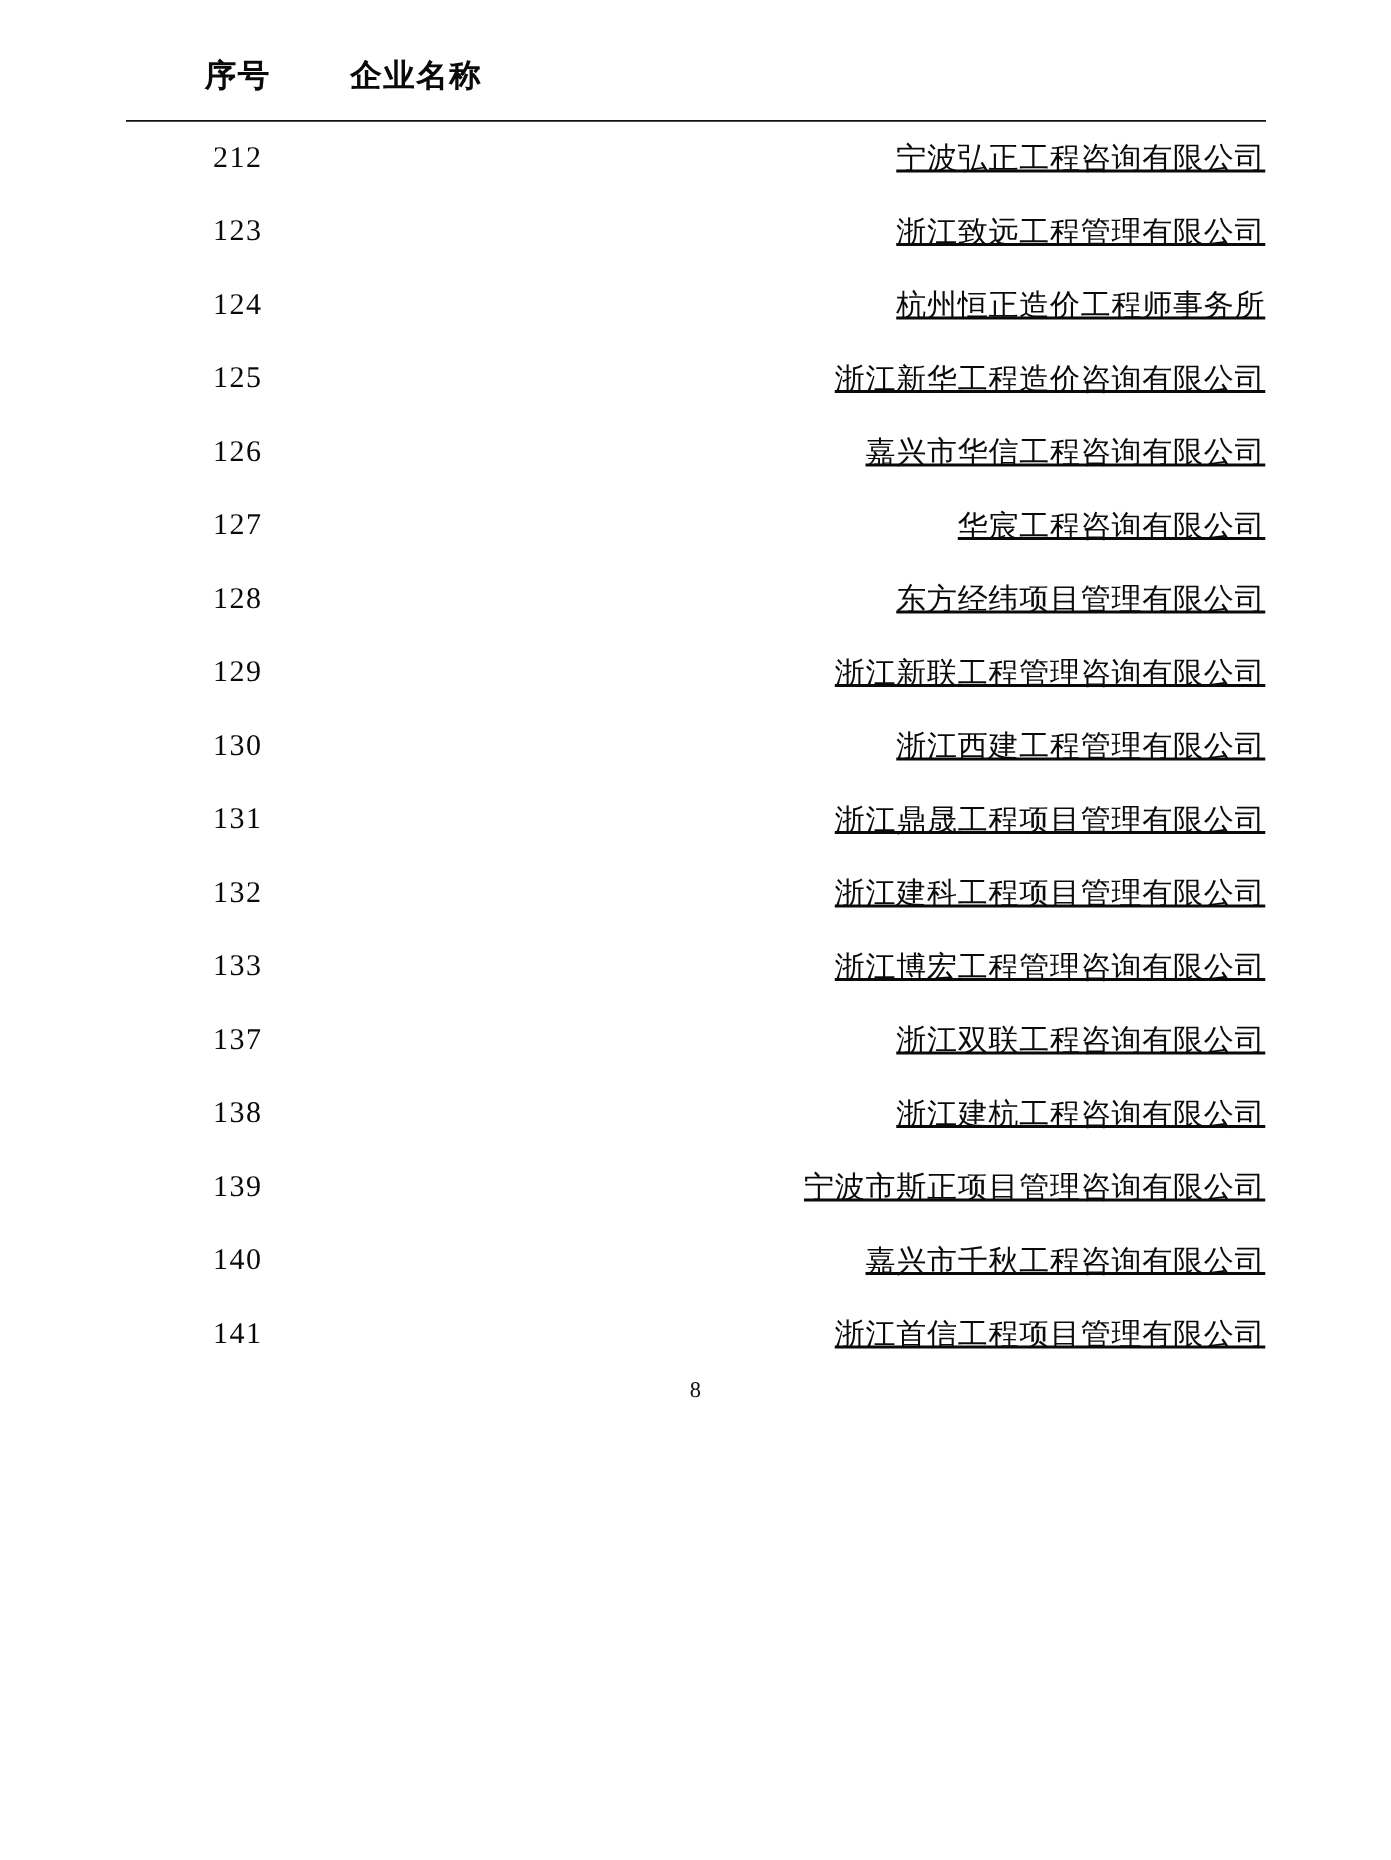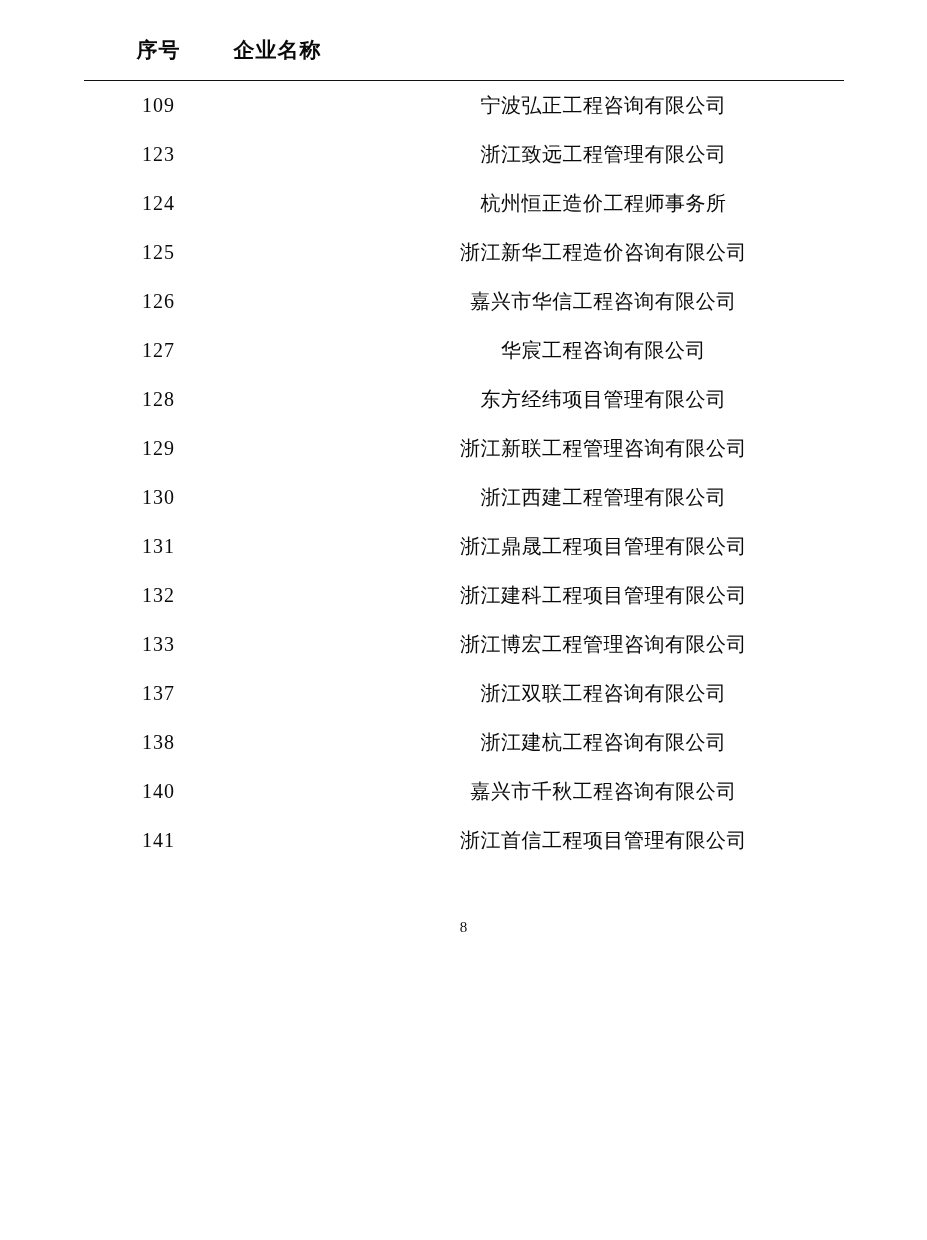--- a/index.html
+++ b/index.html
@@ -48,23 +48,24 @@
   .doc-table tbody td {
     font-size: 20px;
     padding: 11px 0 11px 0;
     vertical-align: middle;
   }
   .doc-table tbody td.cell-index {
     text-align: center;
     letter-spacing: 1px;
   }
   .doc-table tbody td.cell-name {
-    text-align: center;
+    text-align: right;
     padding-left: 130px;
     letter-spacing: 0.5px;
+    text-decoration: underline;
   }
   .page-number {
     position: absolute;
     left: 0;
     right: 0;
     bottom: 36px;
     text-align: center;
     font-size: 15px;
     color: #111;
   }
@@ -84,21 +85,21 @@
         <col class="col-name">
       </colgroup>
       <thead>
         <tr>
           <th class="th-index" style="border-bottom: 1.6px solid rgb(17, 17, 17);">序号</th>
           <th class="th-name" style="border-bottom: 1.6px solid rgb(17, 17, 17);">企业名称</th>
         </tr>
       </thead>
       <tbody id="table-body">
           <tr>
-            <td class="cell-index">109</td>
+            <td class="cell-index">212</td>
             <td class="cell-name">宁波弘正工程咨询有限公司</td>
           </tr>
           <tr>
             <td class="cell-index">123</td>
             <td class="cell-name">浙江致远工程管理有限公司</td>
           </tr>
           <tr>
             <td class="cell-index">124</td>
             <td class="cell-name">杭州恒正造价工程师事务所</td>
           </tr>
@@ -140,20 +141,24 @@
           </tr>
           <tr>
             <td class="cell-index">137</td>
             <td class="cell-name">浙江双联工程咨询有限公司</td>
           </tr>
           <tr>
             <td class="cell-index">138</td>
             <td class="cell-name">浙江建杭工程咨询有限公司</td>
           </tr>
           <tr>
+            <td class="cell-index">139</td>
+            <td class="cell-name">宁波市斯正项目管理咨询有限公司</td>
+          </tr>
+          <tr>
             <td class="cell-index">140</td>
             <td class="cell-name">嘉兴市千秋工程咨询有限公司</td>
           </tr>
           <tr>
             <td class="cell-index">141</td>
             <td class="cell-name">浙江首信工程项目管理有限公司</td>
           </tr>
         </tbody>
     </table>
   </div>

